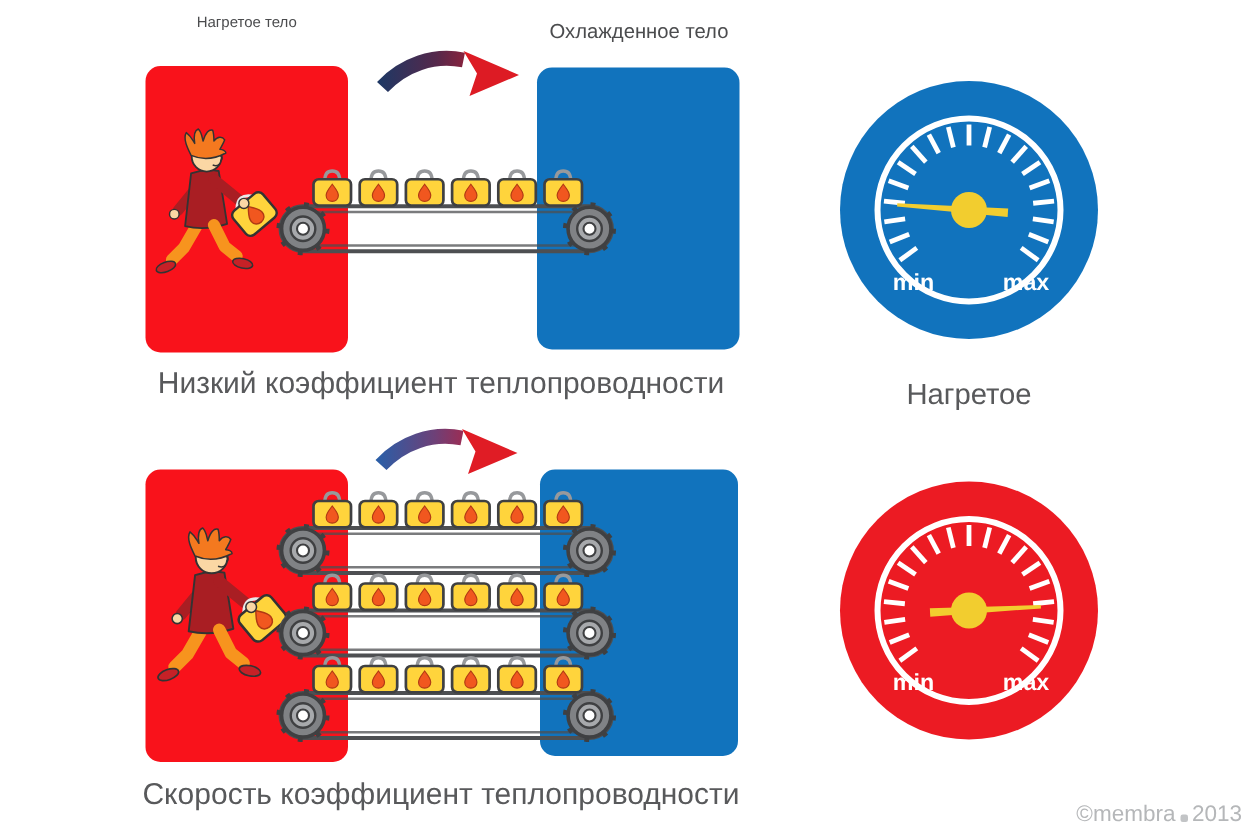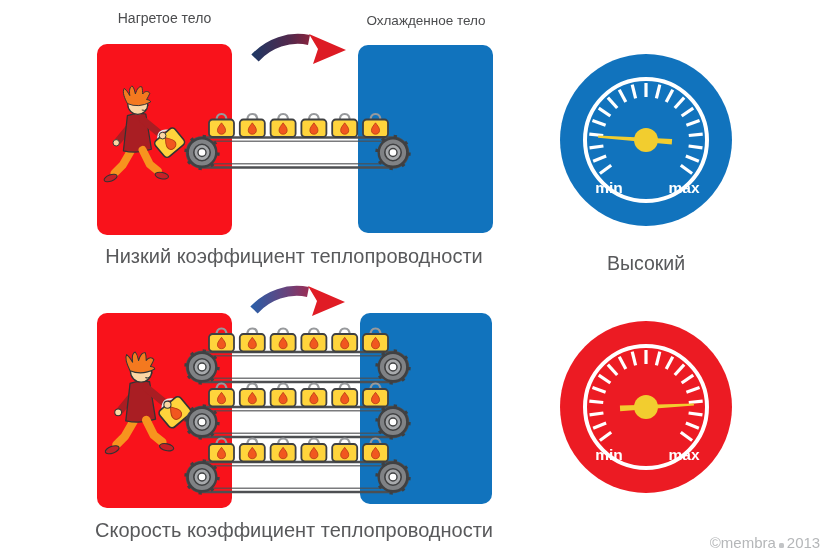--- a/index.html
+++ b/index.html
@@ -2,28 +2,28 @@
 <html><head>
 <meta charset="utf-8">
 <style>
   html,body{margin:0;padding:0;background:#fff;}
   .stage{
     position:relative;width:840px;height:560px;background:#ffffff;overflow:hidden;
     font-family:"Liberation Sans",sans-serif;
   }
   .stage svg{position:absolute;left:0;top:0;}
   .txt{position:absolute;text-align:center;color:#58595B;}
-  .label-hot{left:97px;top:10px;width:135px;font-size:14px;color:#4B4C4E;}
+  .label-hot{left:97px;top:10px;width:135px;font-size:10px;color:#4B4C4E;}
   .label-cold{left:356px;top:13px;width:140px;font-size:13.5px;color:#4B4C4E;}
   .caption-top{left:94px;top:245px;width:400px;font-size:20px;}
   .caption-bottom{left:84px;top:519px;width:420px;font-size:20px;}
   .gauge-caption{left:546px;top:249px;width:200px;font-size:19.5px;line-height:28px;}
   .watermark{
     position:absolute;left:702px;top:534px;width:126px;font-size:15px;color:#B5B7B9;
-    display:flex;align-items:baseline;justify-content:center;gap:3px;
+    display:flex;align-items:baseline;justify-content:flex-end;gap:3px;
   }
   .logo-dot{width:5px;height:5px;background:#C2C4C6;border-radius:1.5px;align-self:flex-end;margin-bottom:3px;}
 </style>
 </head>
 <body>
 
 <div class="stage">
 
   <svg id="art" width="840" height="560" viewBox="0 0 840 560" xmlns="http://www.w3.org/2000/svg" xmlns:xlink="http://www.w3.org/1999/xlink">
     <defs>
@@ -234,20 +234,20 @@
           <text x="684" y="460" text-anchor="middle" fill="#FFFFFF" font-size="15.5" font-weight="bold" font-family="&quot;Liberation Sans&quot;, sans-serif">max</text>
         </g>
       </g>
   </svg>
 
   <div class="txt label-hot">Нагретое тело</div>
   <div class="txt label-cold">Охлажденное тело</div>
   <div class="txt caption-top">Низкий коэффициент теплопроводности</div>
   <div class="txt caption-bottom">Скорость коэффициент теплопроводности</div>
   <div class="txt gauge-caption">
-    <div>Высокий</div>
+    <div>Нагретое</div>
   </div>
   <div class="watermark">
     <span>©membra</span>
     <span class="logo-dot"></span>
     <span>2013</span>
   </div>
 </div>
 
 </body></html>

